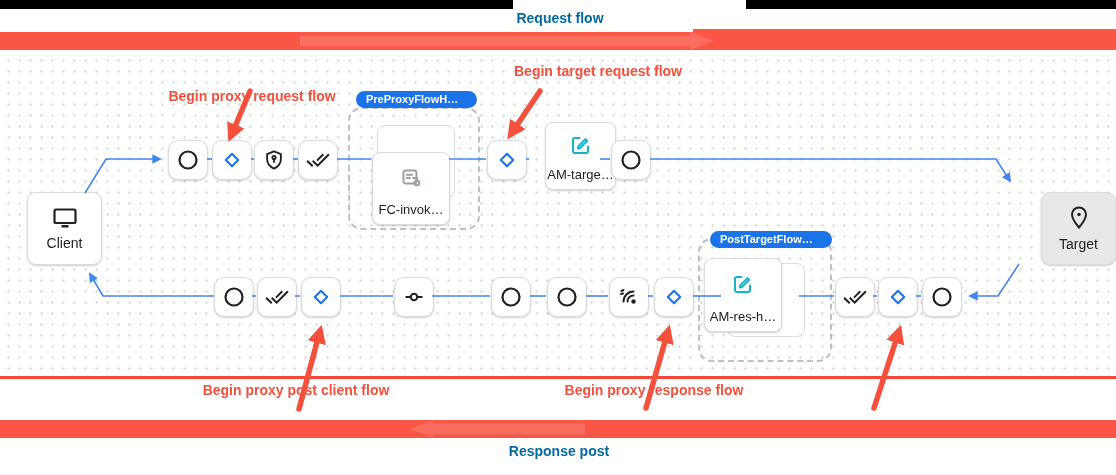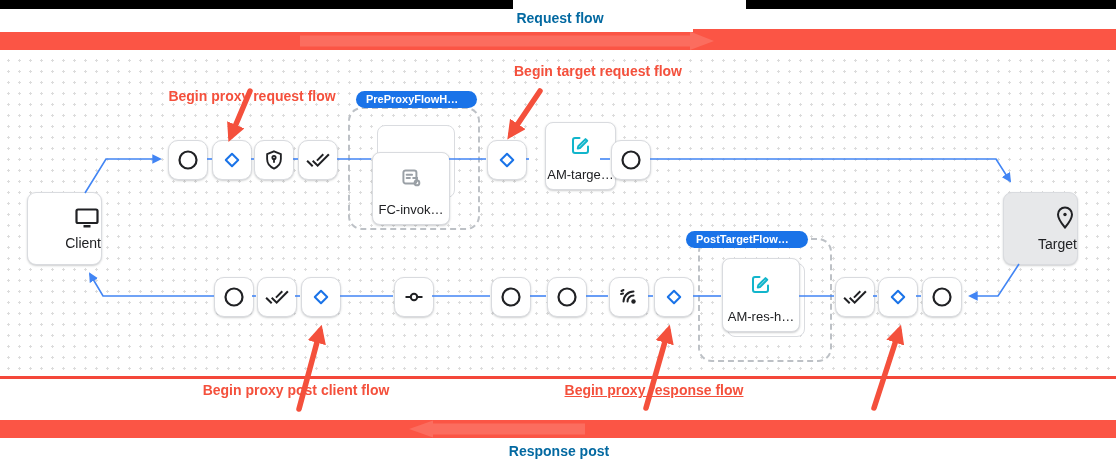--- a/index.html
+++ b/index.html
@@ -18,21 +18,21 @@
   
   .pnode{position:absolute;width:38px;height:38px;background:#fff;border:1px solid #d9dbdf;border-radius:10px;
          box-shadow:0 1px 2px rgba(60,64,67,.25);display:flex;align-items:center;justify-content:center;z-index:10;}
   .card{position:absolute;background:#fff;border:1px solid #d9dbdf;border-radius:8px;
         box-shadow:0 1px 2px rgba(60,64,67,.25);display:flex;flex-direction:column;align-items:center;
         justify-content:flex-end;z-index:10;}
   .card .cicon{flex:1;display:flex;align-items:center;justify-content:center;width:100%;}
   .card .clabel{font-size:13px;margin-bottom:7px;white-space:nowrap;}
   .card-shadow{position:absolute;background:#fff;border:1px solid #dadce0;border-radius:8px;z-index:9;}
   .endpoint{position:absolute;width:73px;height:71px;background:#fff;border:1px solid #d9dbdf;border-radius:9px;
-            box-shadow:0 1px 2px rgba(60,64,67,.25);display:flex;flex-direction:column;align-items:flex-end;
+            box-shadow:0 1px 2px rgba(60,64,67,.25);display:flex;flex-direction:column;align-items:center;
             justify-content:center;gap:5px;z-index:10;}
   .endpoint .elabel{font-size:14px;}
   .endpoint.gray{background:#e7e8ea;}
   .group{position:absolute;border:2px dashed #bdc1c6;border-radius:14px;z-index:5;}
   .badge{position:absolute;background:#1a73e8;color:#fff;font-size:11px;font-weight:bold;
          padding:2px 19px 3px 10px;border-radius:12px;white-space:nowrap;z-index:20;}
   #overlay{position:absolute;left:0;top:0;z-index:50;pointer-events:none;}
   svg{display:block;}
 </style>
 </head>
@@ -50,21 +50,21 @@
   <div id="canvas"></div>
 
   <div class="redline"></div>
 
   <div class="band" style="left:0;top:420px;width:1116px;height:18px;"></div>
   <div class="flow-banner-label" style="left:559px;top:443px;">Response post</div>
 
   <div class="annotation-label" style="left:252px;top:63px;margin-top:25px;">Begin proxy request flow</div>
   <div class="annotation-label" style="left:296px;top:382px;">Begin proxy post client flow</div>
   <div class="annotation-label" style="left:598px;top:63px;">Begin target request flow</div>
-  <div class="annotation-label" style="left:654px;top:382px;text-decoration:underline;">Begin proxy response flow</div>
+  <div class="annotation-label" style="left:654px;top:382px;">Begin proxy response flow</div>
 
   <div class="group" style="left:348px;top:107px;width:128px;height:119px;"></div>
   <div class="badge" style="left:356px;top:91px;">PreProxyFlowH…</div>
   <div class="card-shadow" style="left:377px;top:125px;width:76px;height:71px;"></div>
   <div class="card" style="left:372px;top:120px;width:76px;height:71px;margin-top:32px;">
     <div class="cicon">
       <svg width="26" height="26" viewBox="0 0 24 24" fill="none" stroke="#9aa0a6" stroke-width="1.8" stroke-linecap="round">
         <rect x="5" y="5" width="12" height="12" rx="2"></rect>
         <line x1="8" y1="9" x2="13" y2="9"></line>
         <line x1="8" y1="12" x2="11" y2="12"></line>
@@ -79,43 +79,43 @@
     <div class="cicon">
       <svg width="24" height="24" viewBox="0 0 24 24" fill="none" stroke="#12b5cb" stroke-width="2" stroke-linecap="round" stroke-linejoin="round">
         <path d="M19 13.5 V18 a2 2 0 0 1 -2 2 H6 a2 2 0 0 1 -2 -2 V7 a2 2 0 0 1 2 -2 h4.5"></path>
         <path d="M11 15 l-2.2 .5 .5 -2.2 7.2 -7.2 1.7 1.7 z"></path>
       </svg>
     </div>
     <div class="clabel">AM-targe…</div>
   </div>
 
   <div class="group" style="left:698px;top:238px;width:130px;height:120px;"></div>
-  <div class="badge" style="left:686px;top:231px;">PostTargetFlow…</div>
+  <div class="badge" style="left:710px;top:231px;">PostTargetFlow…</div>
   <div class="card-shadow" style="left:727px;top:263px;width:76px;height:72px;"></div>
-  <div class="card" style="left:722px;top:258px;width:76px;height:72px;">
+  <div class="card" style="left:704px;top:258px;width:76px;height:72px;">
     <div class="cicon">
       <svg width="24" height="24" viewBox="0 0 24 24" fill="none" stroke="#12b5cb" stroke-width="2" stroke-linecap="round" stroke-linejoin="round">
         <path d="M19 13.5 V18 a2 2 0 0 1 -2 2 H6 a2 2 0 0 1 -2 -2 V7 a2 2 0 0 1 2 -2 h4.5"></path>
         <path d="M11 15 l-2.2 .5 .5 -2.2 7.2 -7.2 1.7 1.7 z"></path>
       </svg>
     </div>
     <div class="clabel">AM-res-h…</div>
   </div>
 
   <div class="endpoint" style="left:27px;top:192px;">
     <span>
       <svg width="28" height="24" viewBox="0 0 28 24" fill="none" stroke="#202124" stroke-width="2.2">
         <rect x="3.5" y="3.5" width="21" height="13.5" rx="1.5"></rect>
         <rect x="10.5" y="19" width="7" height="2.5" fill="#202124" stroke="none"></rect>
       </svg>
     </span>
     <span class="elabel">Client</span>
   </div>
 
-  <div class="endpoint gray" style="left:1003px;top:192px;">
+  <div class="endpoint gray" style="left:1041px;top:192px;">
     <span>
       <svg width="24" height="26" viewBox="0 0 24 26" fill="none" stroke="#202124" stroke-width="2">
         <path d="M12 2.5 a7 7 0 0 1 7 7 c0 4.8 -7 13 -7 13 s-7 -8.2 -7 -13 a7 7 0 0 1 7 -7 z"></path>
         <circle cx="12" cy="9.5" r="1.7" fill="#202124" stroke="none"></circle>
       </svg>
     </span>
     <span class="elabel">Target</span>
   </div>
 
   <div class="pnode" style="left:168px;top:140px;">

